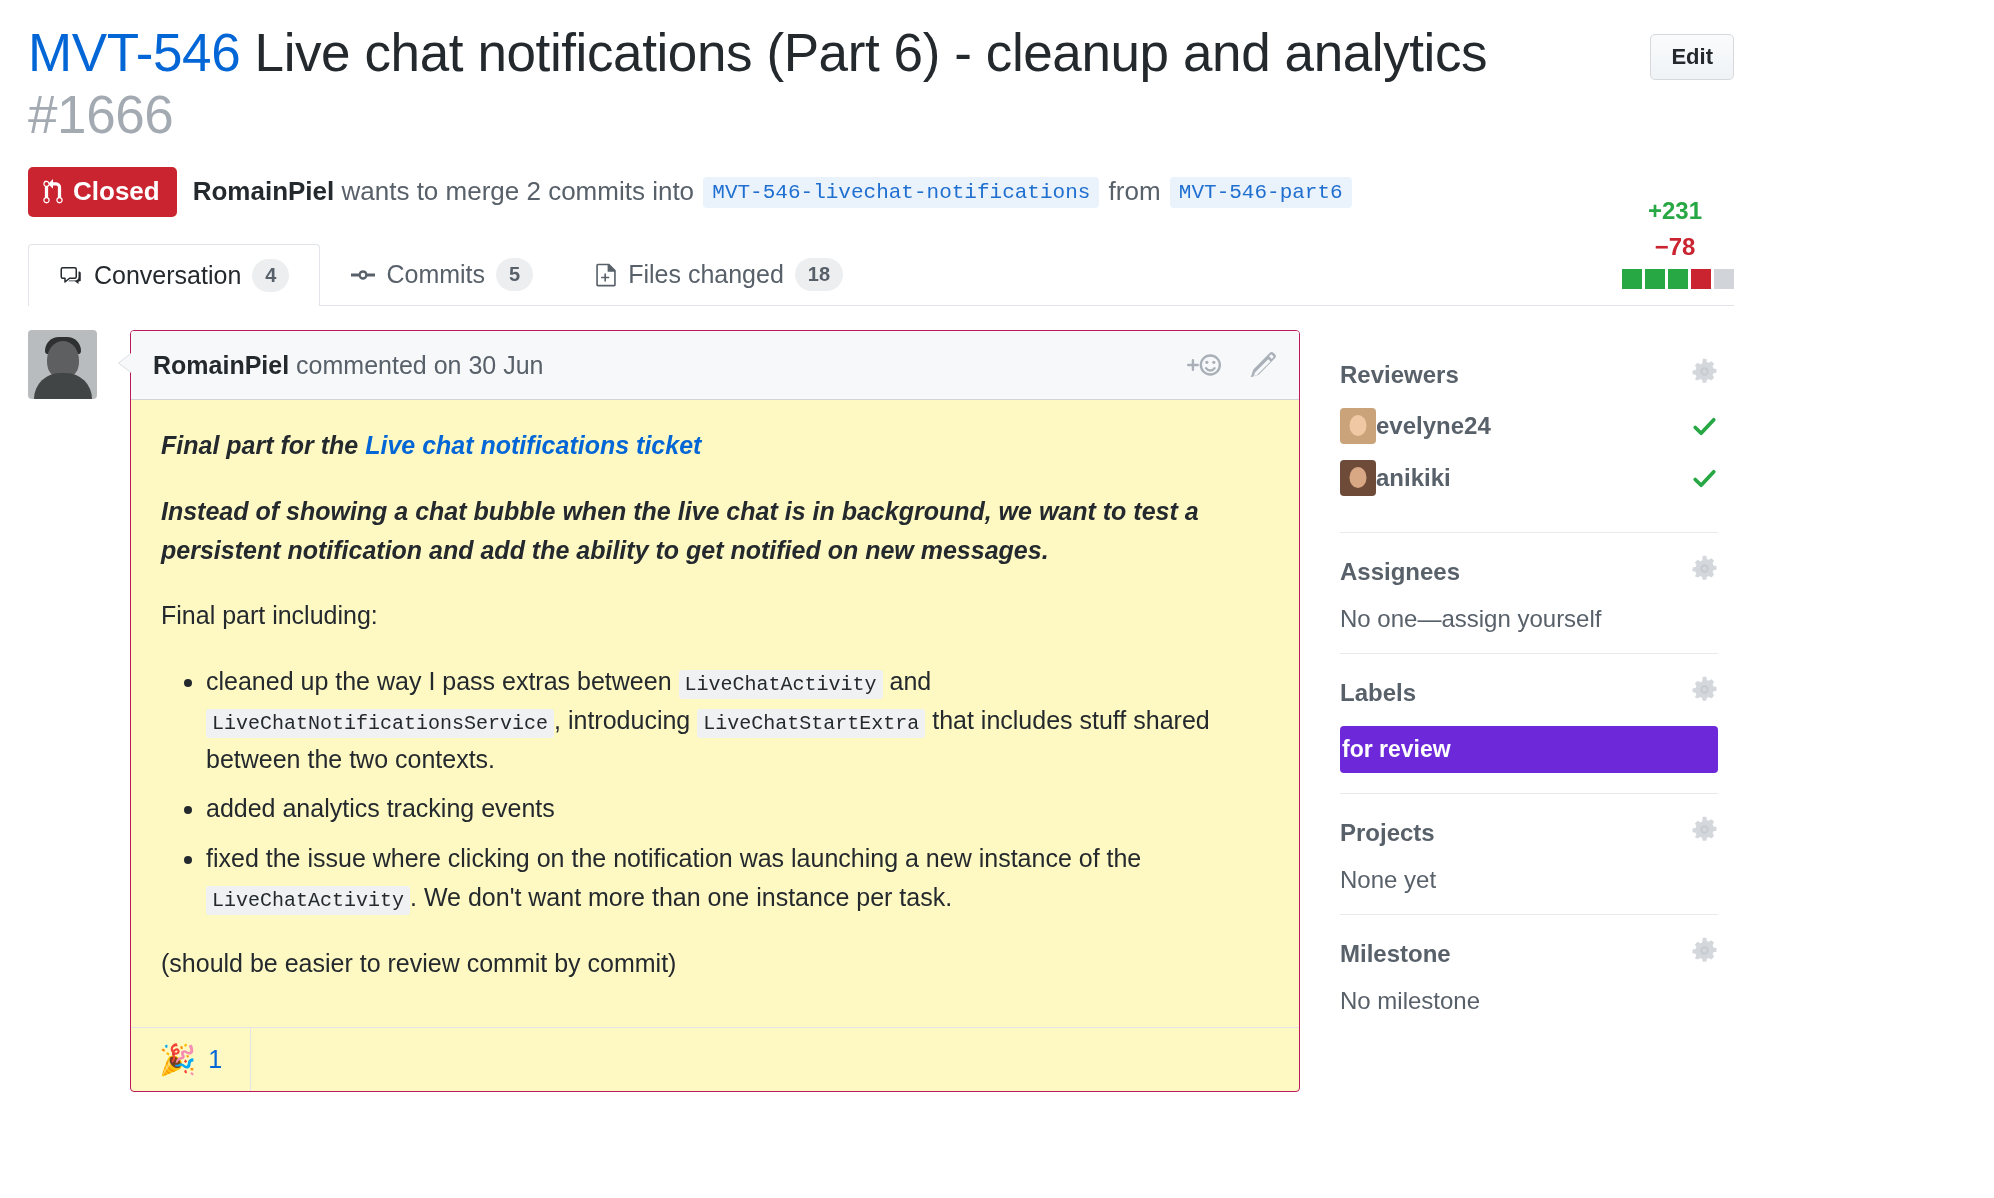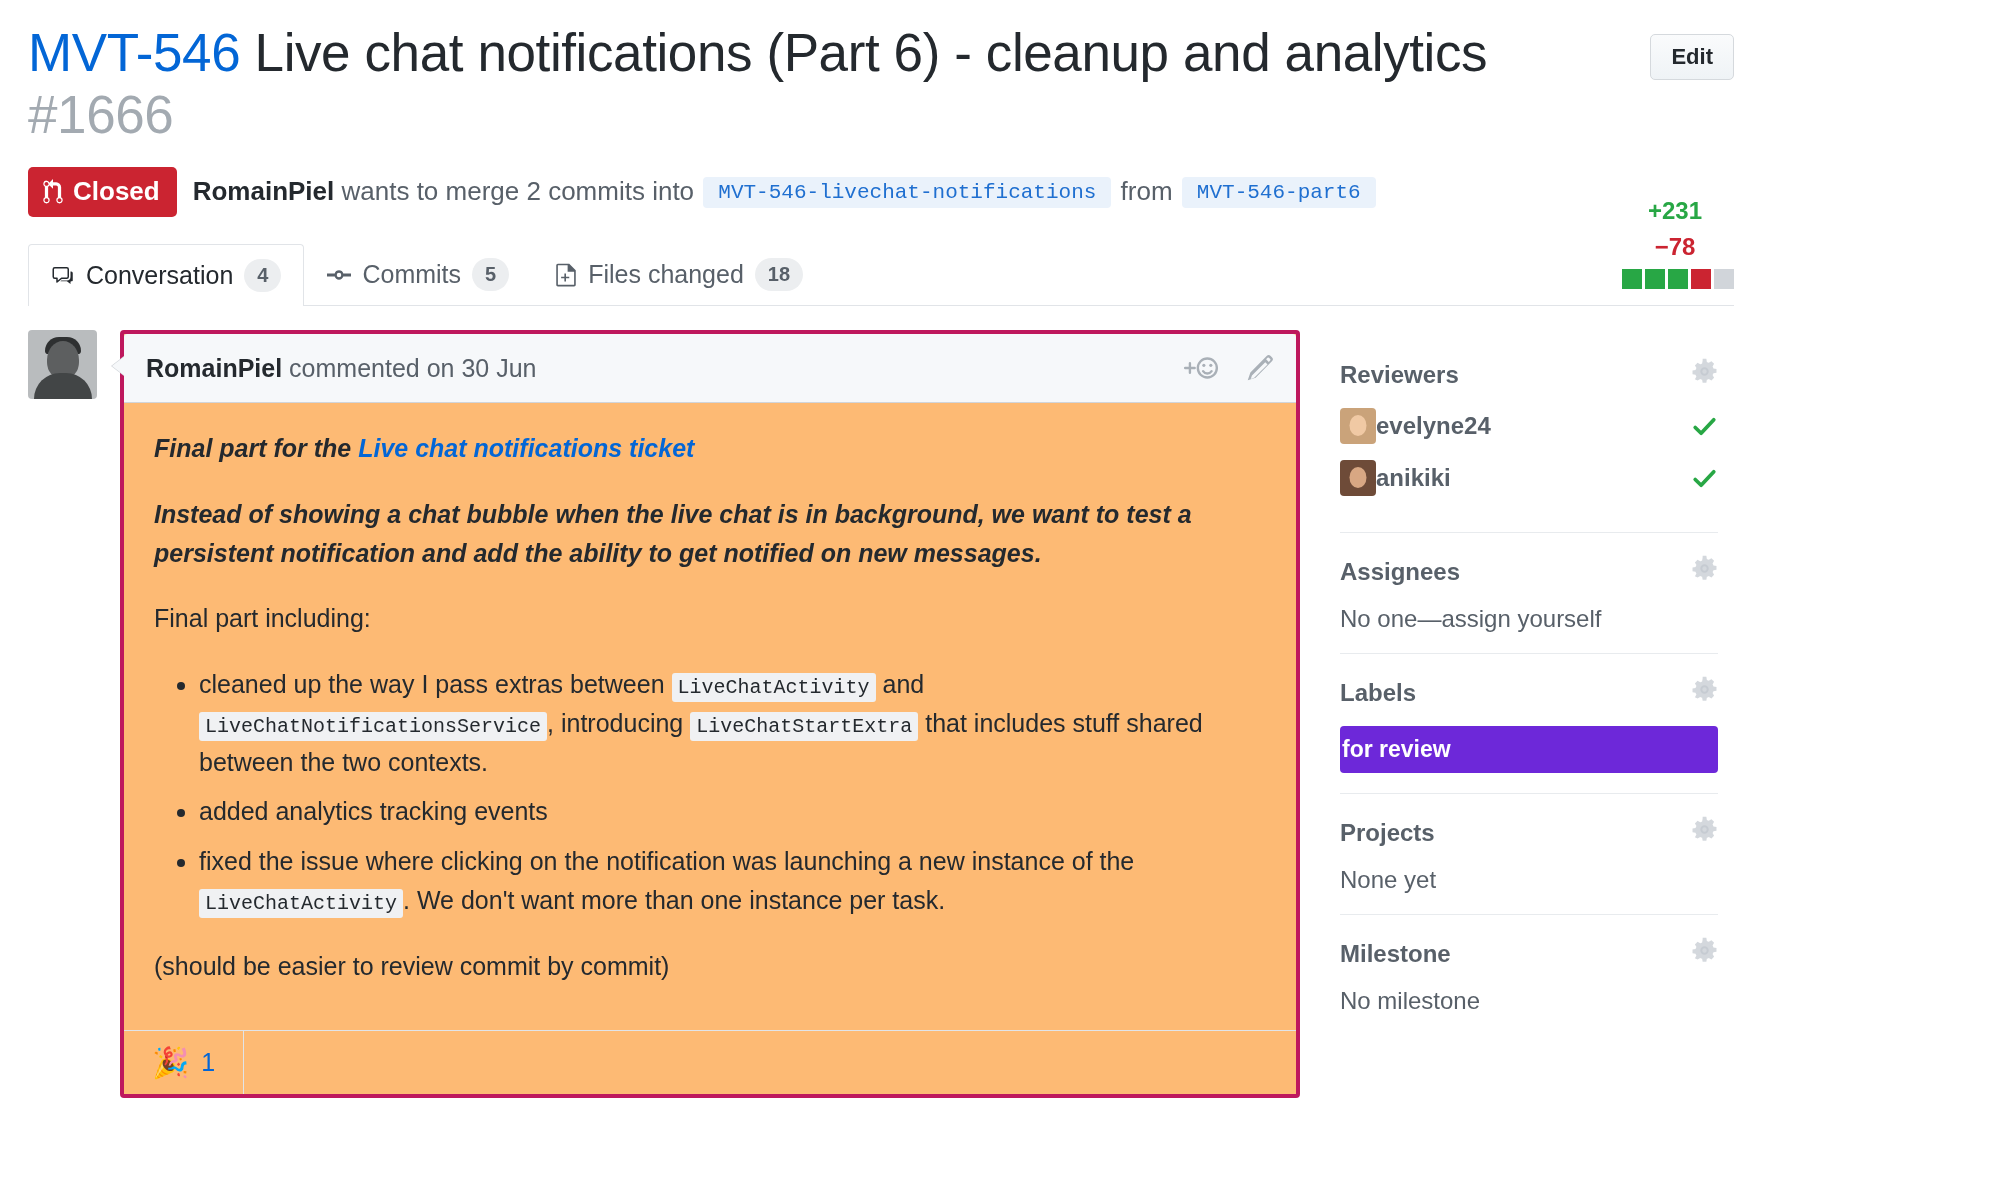--- a/index.html
+++ b/index.html
@@ -33,33 +33,33 @@
   .state-badge {
     display: inline-flex; align-items: center; gap: 9px;
     background: #cb2431; color: #fff; border-radius: 5px;
     padding: 9px 17px 10px 14px; font-size: 26px; font-weight: 600;
   }
   .state-badge svg { flex: none; }
   .meta-text { font-size: 26px; color: #586069; white-space: nowrap; }
   .meta-text b { color: #24292e; font-weight: 600; }
   .branch {
     display: inline-block; background: #eaf2fb; color: #1f6fd0;
-    border-radius: 4px; padding: 4px 15px; margin: 0 2px;
+    border-radius: 4px; padding: 4px 9px; margin: 0 2px;
     font-family: "Liberation Mono", monospace; font-size: 21px;
     vertical-align: 2px;
   }
 
   
   .tabbar {
     display: flex; align-items: flex-end; margin-top: 26px;
     border-bottom: 1px solid #e1e4e8; position: relative; height: 63px;
   }
   .tab {
     display: flex; align-items: center; gap: 11px;
-    padding: 0 22px; height: 62px; font-size: 25px; color: #586069;
+    padding: 0 30px; height: 62px; font-size: 25px; color: #586069;
     cursor: pointer; border: 1px solid transparent; border-bottom: none;
     text-decoration: none;
   }
   .tab.active {
     color: #24292e; background: #fff;
     border-color: #e1e4e8; border-radius: 4px 4px 0 0;
     margin-bottom: -1px;
   }
   .tab .counter {
     background: #eceef0; color: #586069; border-radius: 22px;
@@ -89,22 +89,22 @@
   .avatar .hair {
     position: absolute; left: 50%; top: 7px; transform: translateX(-50%);
     width: 36px; height: 17px; border-radius: 18px 18px 4px 4px; background: #2e3031;
   }
   .avatar .body {
     position: absolute; left: 50%; bottom: 0; transform: translateX(-50%);
     width: 58px; height: 26px; border-radius: 26px 26px 0 0; background: #424546;
   }
 
   .comment-box {
-    flex: 1; margin-left: 23px; border: 4px solid #be185d; border-radius: 4px;
-    position: relative; background: #fdba74;
+    flex: 1; margin-left: 33px; border: 1px solid #be185d; border-radius: 4px;
+    position: relative; background: #fef9c3;
   }
   .comment-box::before, .comment-box::after {
     content: ""; position: absolute; top: 22px; width: 0; height: 0;
     border-style: solid;
   }
   .comment-box::before {
     left: -13px; border-width: 10px 13px 10px 0;
     border-color: transparent #d1d5da transparent transparent;
   }
   .comment-box::after {

